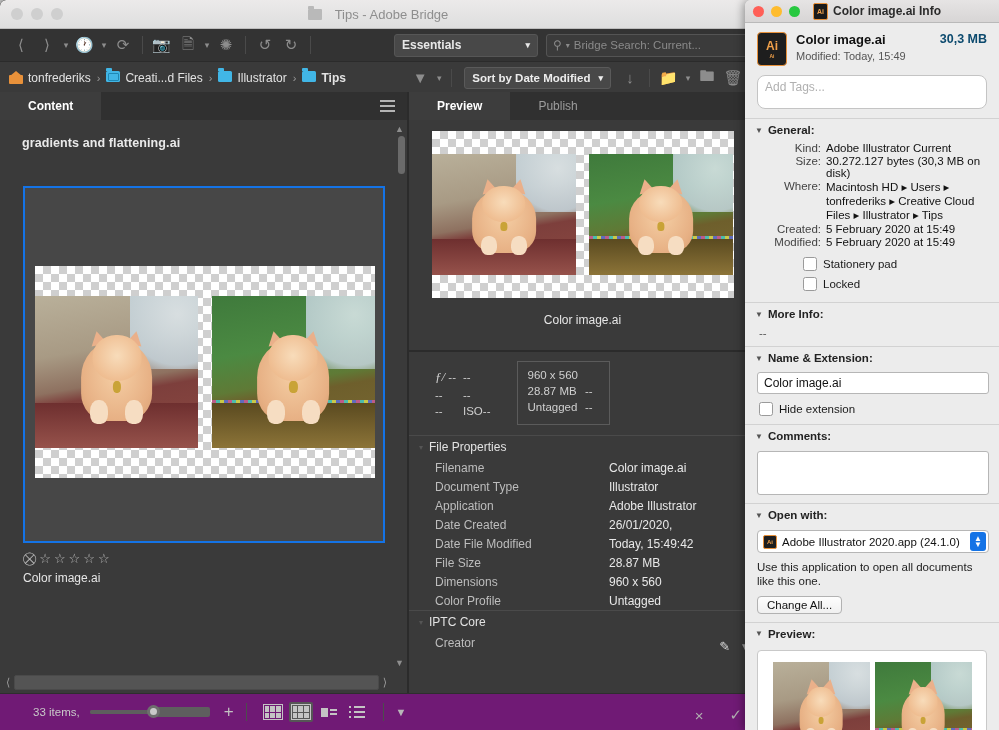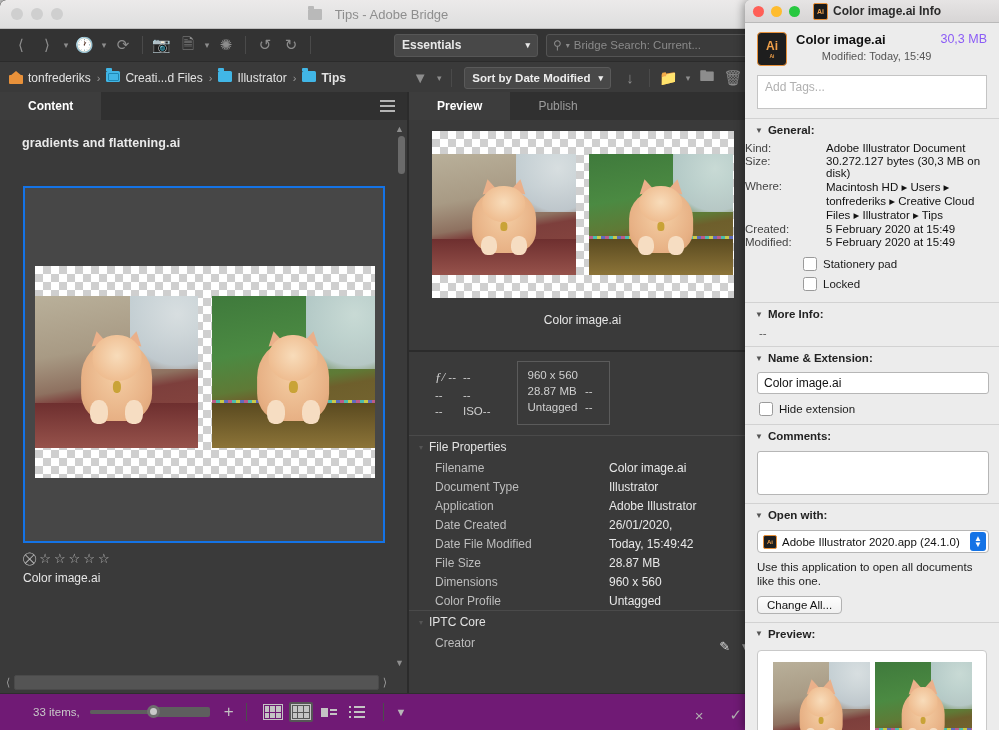--- a/index.html
+++ b/index.html
@@ -214,33 +214,33 @@
   }
   #info-scroll{height:708px;overflow:hidden;background:#ececec;}
   #info-head{display:flex;align-items:flex-start;padding:9px 12px 7px 12px;gap:9px;}
   .ai-icon-lg{
     width:28px;height:32px;background:#1e1e1e;border:1.5px solid #e8913a;border-radius:4px;
     display:flex;flex-direction:column;align-items:center;justify-content:center;flex:none;
   }
   .ai-icon-lg .big{color:#f0a04a;font-size:12px;font-weight:bold;line-height:1;}
   .ai-icon-lg .sm{color:#f0a04a;font-size:5px;font-weight:bold;line-height:1;margin-top:2px;}
   #info-name{font-size:13px;font-weight:bold;color:#111;}
-  #info-modified{font-size:11px;color:#555;padding-top:3px;text-align:right;}
-  #info-size{margin-left:auto;font-size:12.5px;font-weight:normal;color:#8b5cf6;white-space:nowrap;}
+  #info-modified{font-size:11px;color:#555;padding-top:3px;}
+  #info-size{margin-left:auto;font-size:12.5px;font-weight:bold;color:#0c4a6e;white-space:nowrap;}
   #tags-box{
-    margin:2px 12px 9px 12px;height:34px;background:#fff;border:1px solid #c4c4c4;border-radius:0;
+    margin:2px 12px 9px 12px;height:34px;background:#fff;border:1px solid #c4c4c4;border-radius:8px;
     font-size:12px;color:#b0b0b0;padding:4px 7px;box-sizing:border-box;
   }
   .sect-head{
     display:flex;align-items:center;gap:5px;padding:5px 0 5px 10px;font-weight:bold;font-size:11.5px;color:#222;
     border-top:1px solid #d2d2d2;
   }
   .tri{font-size:8px;color:#555;}
   .kv{display:flex;padding:0.5px 12px 0.5px 0;}
-  .kv .k{width:76px;color:#444;padding-right:5px;flex:none;}
+  .kv .k{width:76px;text-align:right;color:#444;padding-right:5px;flex:none;}
   .kv .v{color:#111;}
   .cbrow{display:flex;align-items:center;gap:6px;padding:3px 0 3px 58px;}
   .cb{width:12px;height:12px;background:#fff;border:1px solid #9a9a9a;border-radius:2.5px;flex:none;}
   .field{
     margin:3px 10px 5px 12px;background:#fff;border:1px solid #b6b6b6;border-radius:3px;
     padding:3px 6px;font-size:12px;color:#111;
   }
   .comments-box{margin:4px 10px 8px 12px;background:#fff;border:1px solid #b6b6b6;border-radius:3px;height:42px;}
   .openwith{
     margin:4px 10px 5px 12px;background:#fff;border:1px solid #b6b6b6;border-radius:4px;height:21px;
@@ -655,21 +655,21 @@
     </div>
 
     
     <div class="sect-head">
       <span class="tri">▼</span>
       <span>General:</span>
     </div>
     <div style="padding-bottom:4px">
       <div class="kv">
         <span class="k">Kind:</span>
-        <span class="v">Adobe Illustrator Document</span>
+        <span class="v">Adobe Illustrator Current</span>
       </div>
       <div class="kv">
         <span class="k">Size:</span>
         <span class="v">30.272.127 bytes (30,3 MB on disk)</span>
       </div>
       <div class="kv">
         <span class="k">Where:</span>
         <span class="v">Macintosh HD ▸ Users ▸ tonfrederiks ▸ Creative Cloud Files ▸ Illustrator ▸ Tips</span>
       </div>
       <div class="kv">

